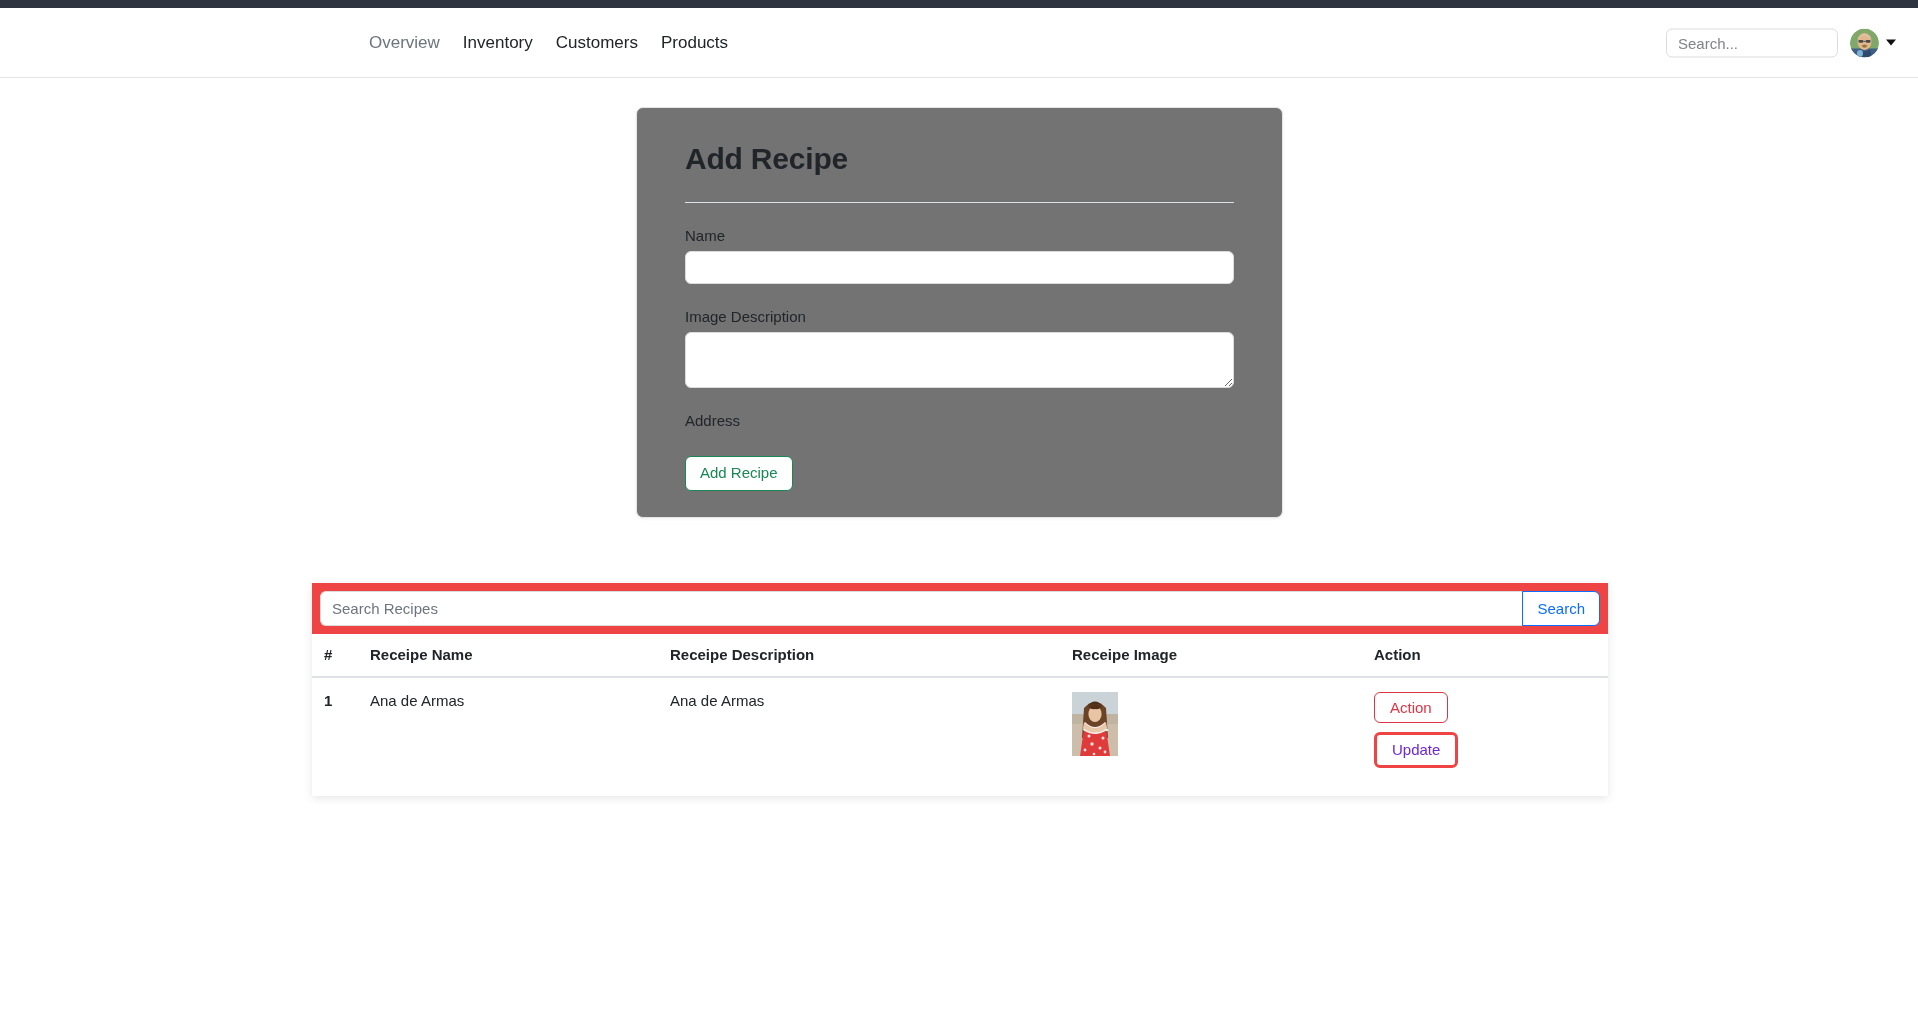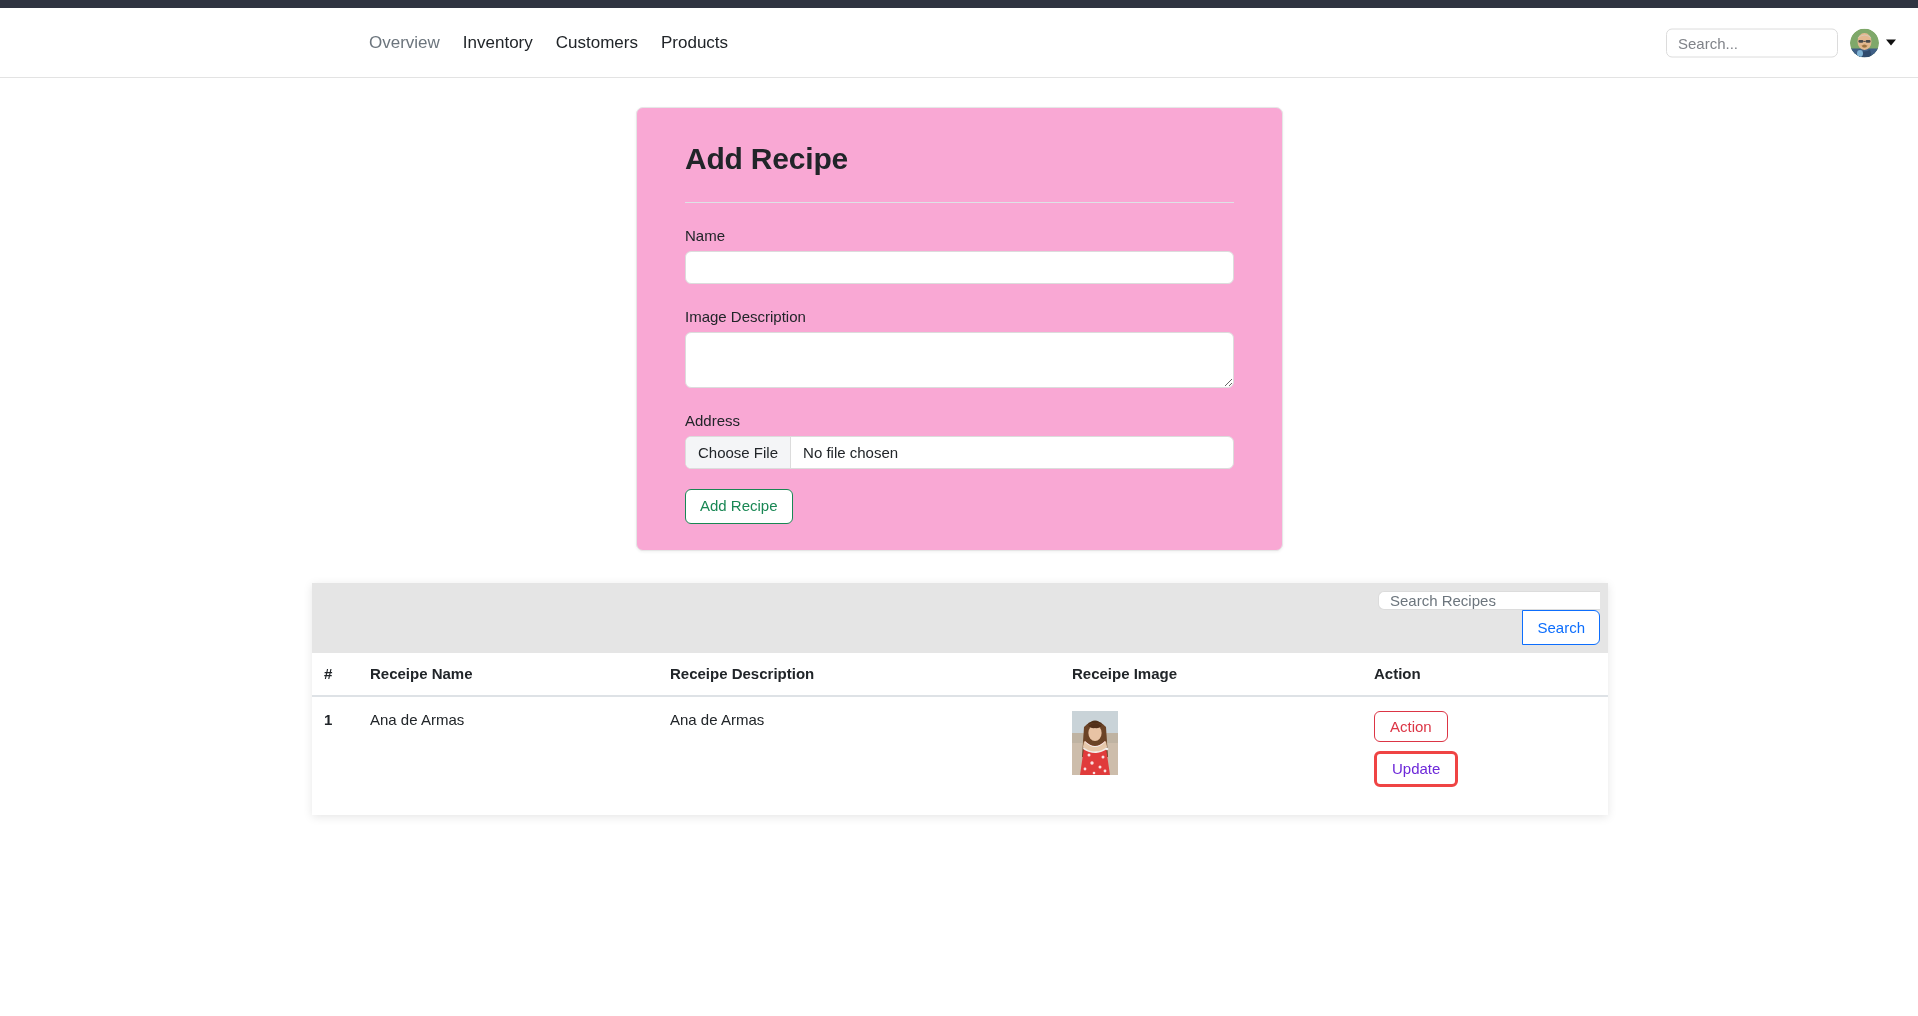--- a/index.html
+++ b/index.html
@@ -81,21 +81,21 @@
     border-right: 5px solid transparent;
     border-top: 6px solid #111;
   }
 
   
   .card {
     position: absolute;
     left: 636px;
     top: 107px;
     width: 647px;
-    background: #f9a8d4;
+    background: #737373;
     border: 1px solid #e6e6e6;
     border-radius: 7px;
     box-shadow: 0 1px 3px rgba(0,0,0,0.06);
     padding: 28px 24px 26px 24px;
   }
   .card-title {
     font-size: 30px;
     font-weight: bold;
     color: #212529;
     margin: 6px 0 0 24px;
@@ -184,25 +184,24 @@
   
   .panel {
     position: absolute;
     left: 312px;
     top: 583px;
     width: 1296px;
     background: #ffffff;
     box-shadow: 0 2px 9px rgba(0,0,0,0.10);
   }
   .panel-searchbar {
-    background: #e5e5e5;
+    background: #ef4444;
     padding: 8px;
     display: flex;
-    align-items: flex-end;
-    flex-direction: column;
+    align-items: center;
   }
   .recipes-search {
     flex: 1;
     height: 35px;
     border: 1px solid #dcdcdc;
     border-right: none;
     border-radius: 6px 0 0 6px;
     padding: 0 11px;
     font-size: 15px;
     font-family: "Liberation Sans", sans-serif;
@@ -332,24 +331,20 @@
       <input class="text-input" type="text" placeholder="" style="">
     </div>
 
     <div class="field">
       <label class="field-label">Image Description</label>
       <textarea class="textarea-input" placeholder="" style=""></textarea>
     </div>
 
     <div class="field">
       <label class="field-label">Address</label>
-      <div class="file-input">
-        <span class="file-btn">Choose File</span>
-        <span class="file-name">No file chosen</span>
-      </div>
     </div>
 
     <button class="btn-outline-success">Add Recipe</button>
   </div>
 </div>
 
 <div class="panel">
   <div class="panel-searchbar">
     <input class="recipes-search" type="text" placeholder="Search Recipes" style="">
     <button class="btn-outline-primary">Search</button>

